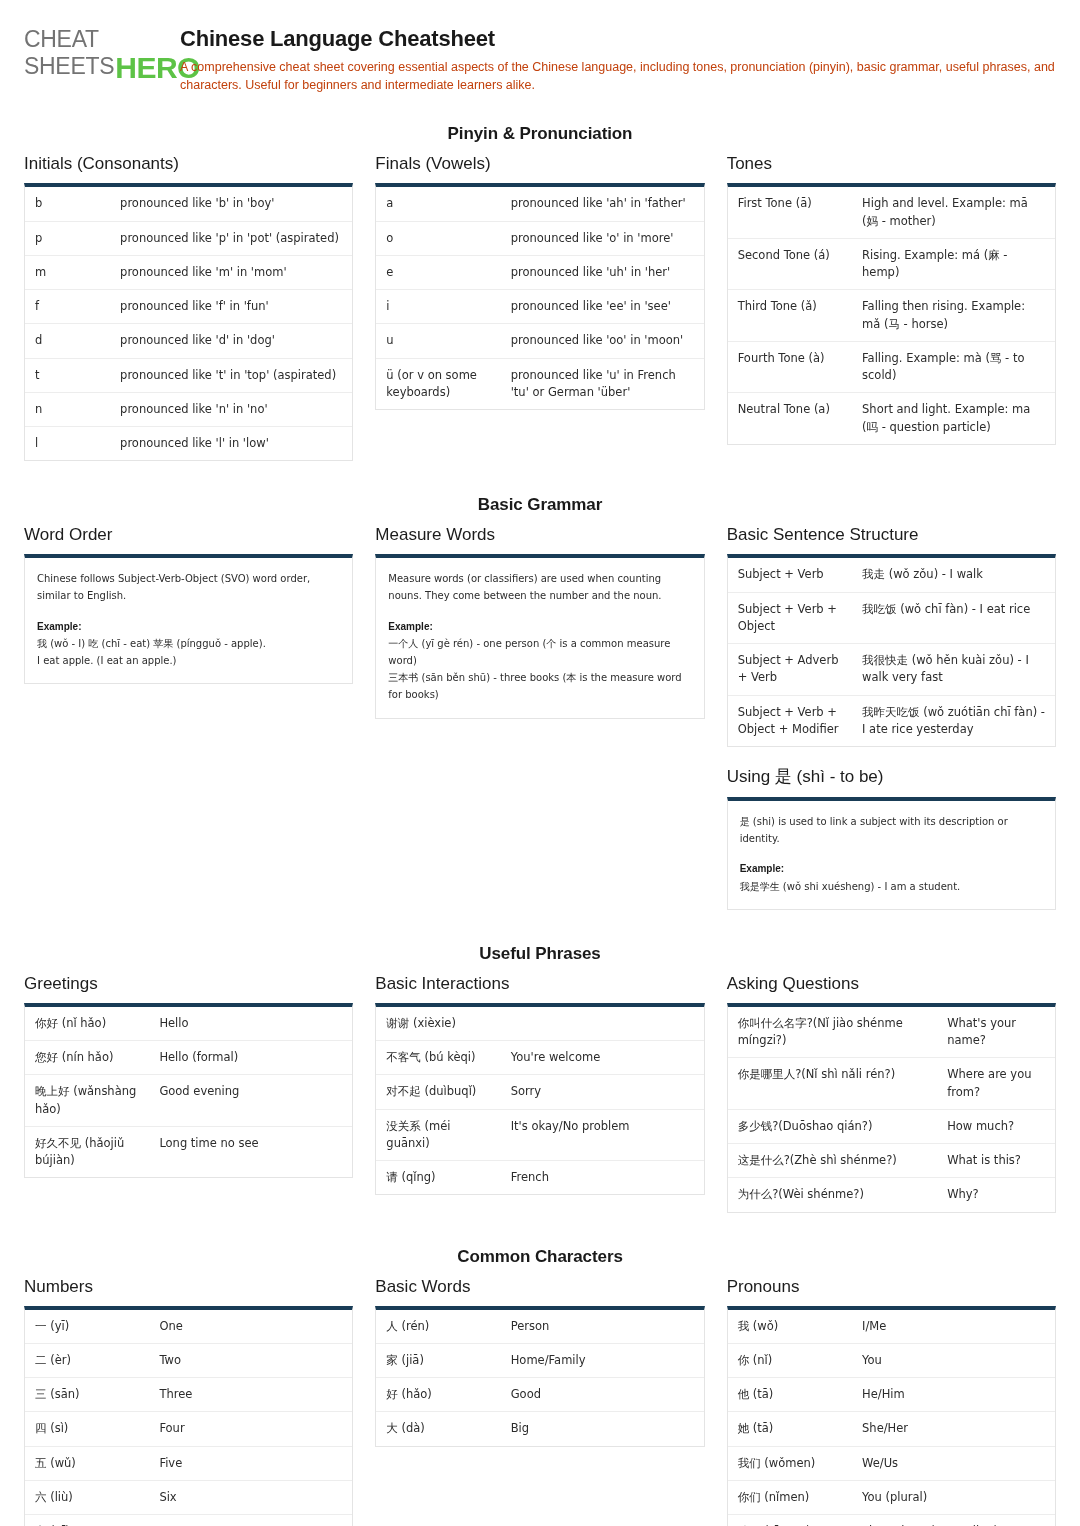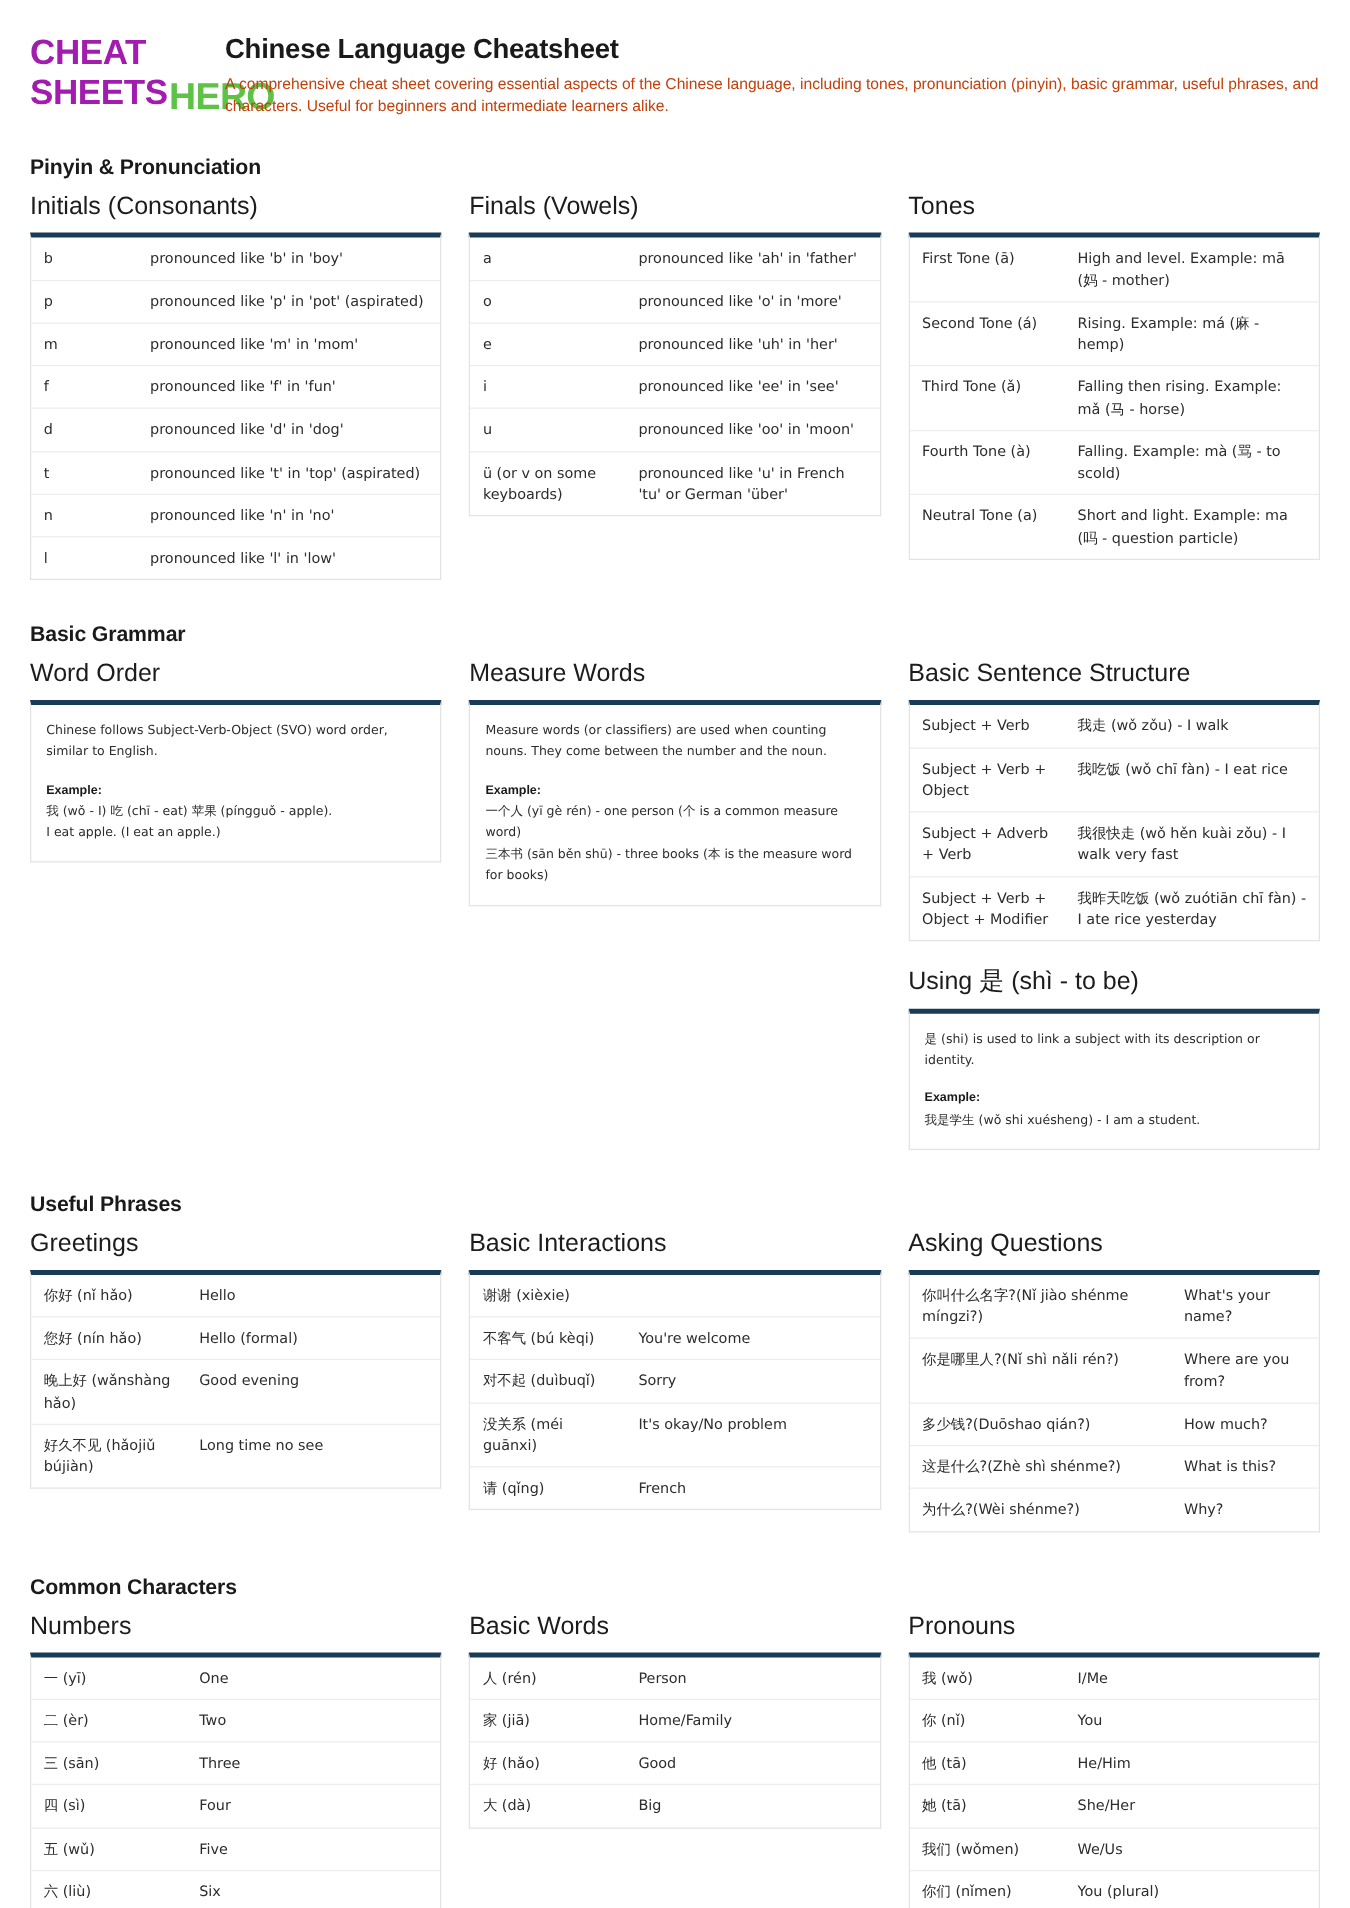--- a/index.html
+++ b/index.html
@@ -11,44 +11,44 @@
     font-family: "Liberation Sans", sans-serif;
     color: #222222;
     -webkit-font-smoothing: antialiased;
   }
   .page { width: 1080px; min-height: 1526px; padding: 22px 24px 0 24px; position: relative; }
 
   
   .header { display: flex; align-items: flex-start; gap: 16px; padding-bottom: 14px; }
   .logo { width: 140px; flex: 0 0 140px; padding-top: 4px; }
   .logo-word {
-    font-weight: 700; font-size: 28px; letter-spacing: -0.3px;
-    color: #a21caf; font-family: "Liberation Sans", sans-serif;
+    font-weight: 400; font-size: 23px; letter-spacing: -0.3px;
+    color: #737373; font-family: "Liberation Sans", sans-serif;
   }
   .logo-hero {
     font-weight: 800; font-size: 30px; letter-spacing: -0.5px;
     color: #5dc346; margin-left: 1px; line-height: 0.8;
   }
   .logo-stack { display: flex; flex-direction: column; }
   .logo-row { display: flex; align-items: flex-end; }
   .header-text { flex: 1; padding-top: 4px; }
   .doc-title {
     font-size: 22px; font-weight: 700; color: #1a1a1a; margin: 0 0 6px 0;
     letter-spacing: -0.2px;
   }
   .doc-desc { font-size: 12.5px; line-height: 1.45; color: #c2410c; margin: 0; max-width: 880px; }
 
   
   .section-title {
     font-size: 17px; font-weight: 700; color: #1a1a1a;
-    margin: 16px 0 10px 0; letter-spacing: -0.1px;
+    margin: 16px 0 10px 0; letter-spacing: -0.1px; text-align: center;
   }
   .grid { display: grid; grid-template-columns: 1fr 1fr 1fr; gap: 0 22px; align-items: start; }
   .col { display: flex; flex-direction: column; }
-  .card-title { font-size: 20px; font-weight: 400; color: #1c1c1c; margin: 0 0 9px 0; }
+  .card-title { font-size: 17px; font-weight: 400; color: #1c1c1c; margin: 0 0 9px 0; }
   .card {
     border: 1px solid #e4e4e4;
     border-top: 4px solid #193c56;
     background: #ffffff;
     margin-bottom: 18px;
   }
   .row { display: flex; border-bottom: 1px solid #ededed; }
   .row:last-child { border-bottom: none; }
   .cell {
     padding: 8px 10px; font-size: 11.5px; line-height: 1.5; color: #2c2c2c;

